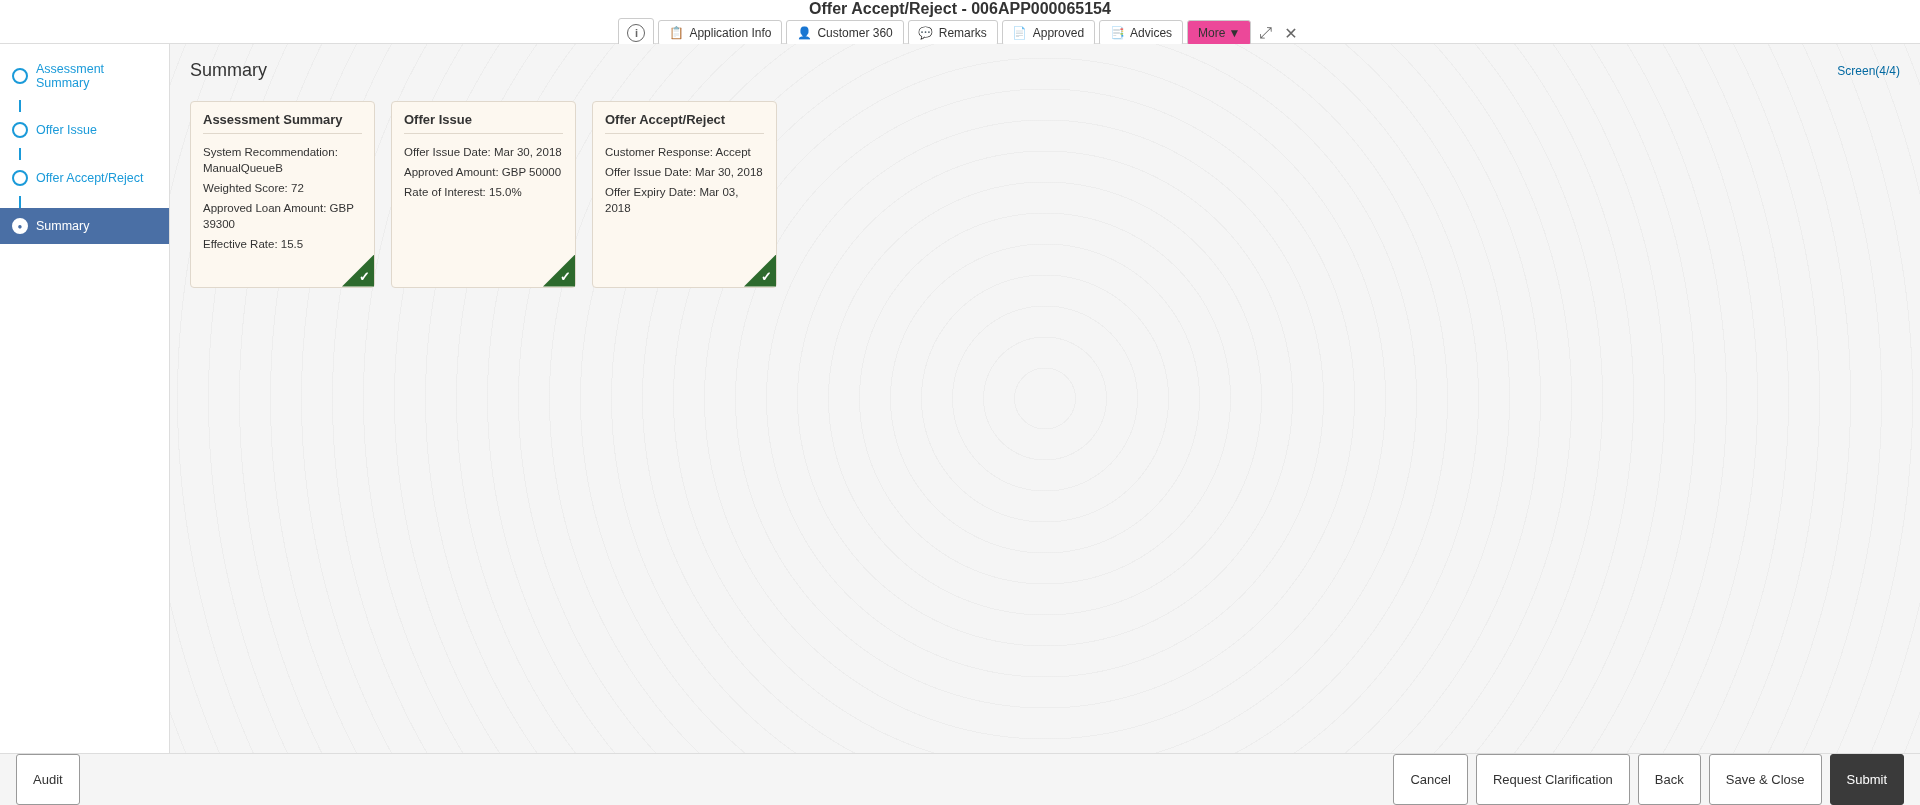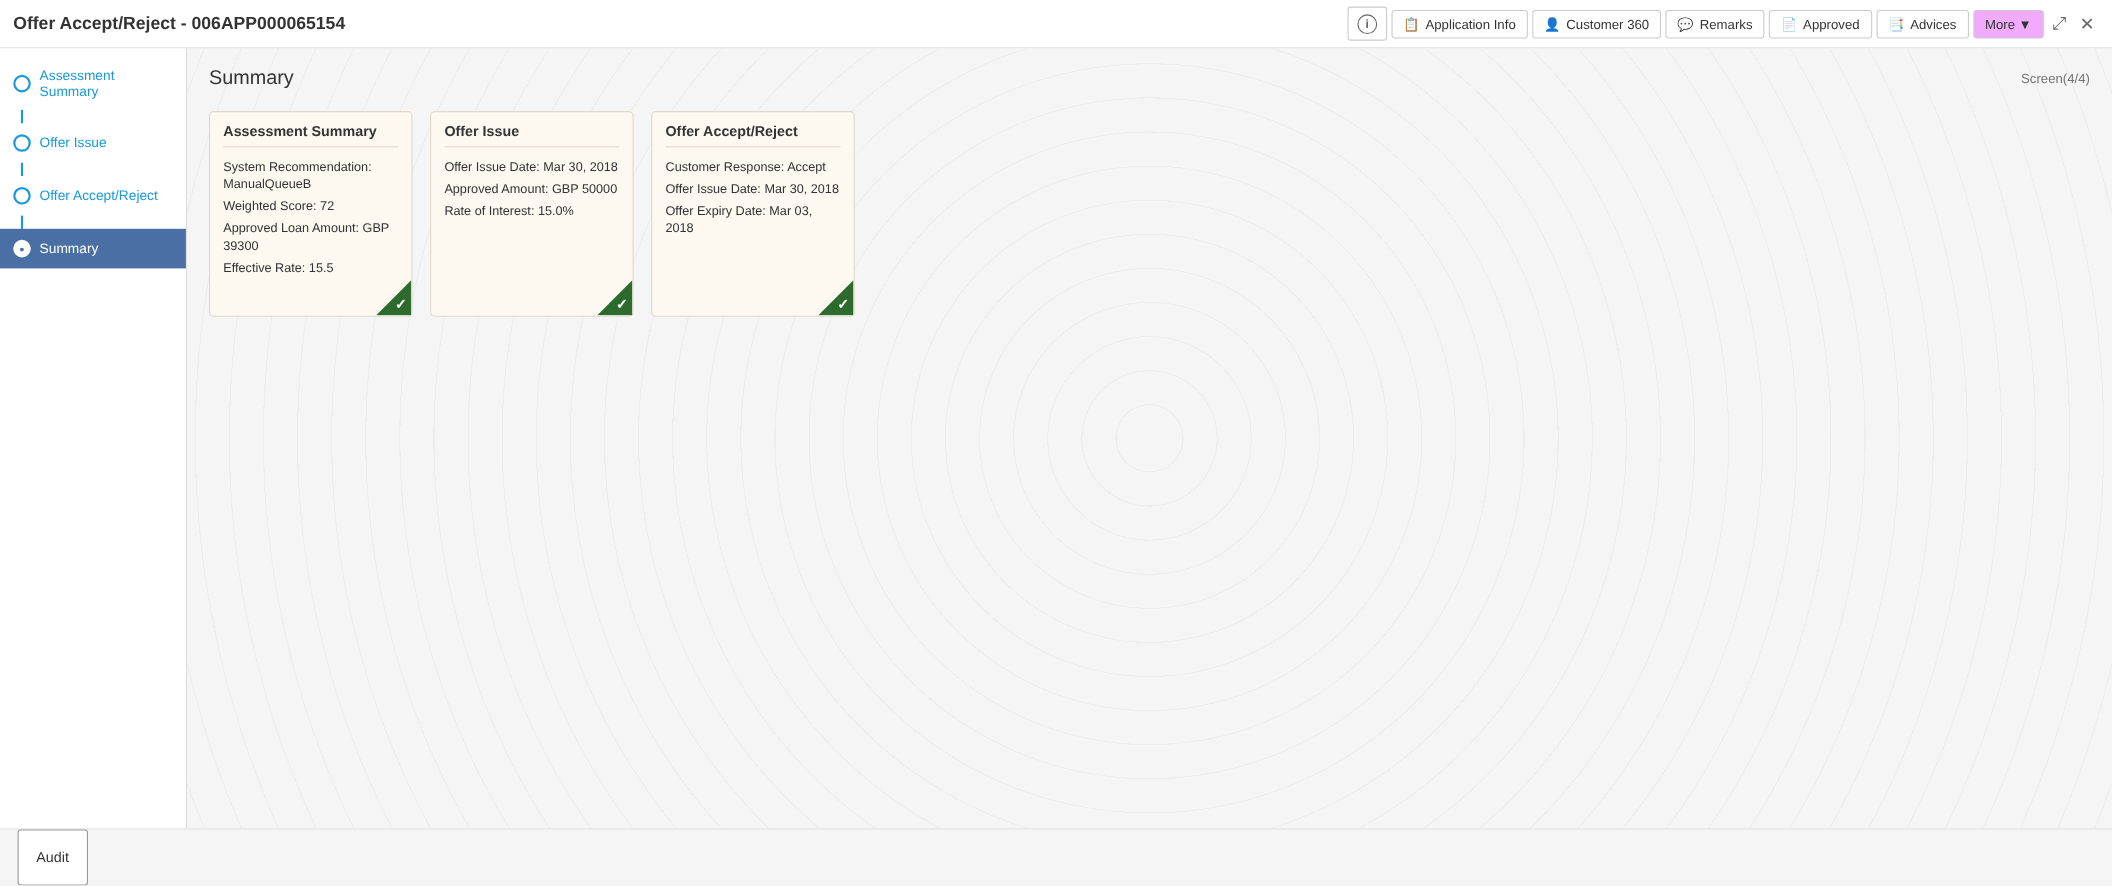--- a/index.html
+++ b/index.html
@@ -7,20 +7,21 @@
 
     
     .header {
       display: flex;
       align-items: center;
       background: #fff;
       border-bottom: 1px solid #ddd;
       padding: 0 12px;
       height: 44px;
       justify-content: space-between;
+      flex-direction: column;
     }
     .header-title {
       font-size: 16px;
       font-weight: bold;
       color: #333;
     }
     .header-actions {
       display: flex;
       align-items: center;
       gap: 4px;
@@ -42,21 +43,21 @@
       background: #fff;
       padding: 5px 8px;
       border-radius: 3px;
       cursor: pointer;
       font-size: 14px;
       color: #555;
     }
     .more-btn {
       display: flex; align-items: center; gap: 3px;
       border: 1px solid #ccc;
-      background: #f0abfc;
+      background: #ec4899;
       padding: 5px 10px;
       border-radius: 3px;
       cursor: pointer;
       font-size: 12px;
       color: #333;
     }
     .resize-btn, .close-btn {
       border: none; background: none; cursor: pointer; font-size: 16px; color: #666; padding: 4px;
     }
 
@@ -135,21 +136,21 @@
       position: relative;
       z-index: 1;
     }
     .content-title {
       font-size: 18px;
       font-weight: normal;
       color: #333;
     }
     .screen-info {
       font-size: 12px;
-      color: #737373;
+      color: #0369a1;
     }
 
     
     .cards-row {
       display: flex;
       gap: 16px;
       position: relative;
       z-index: 1;
     }
     .card {
@@ -317,13 +318,20 @@
       </div>
 
     </div>
   </div>
 </div>
 
 <div class="footer">
   <div class="footer-left">
     <button class="btn">Audit</button>
   </div>
+  <div class="footer-right">
+    <button class="btn">Cancel</button>
+    <button class="btn">Request Clarification</button>
+    <button class="btn">Back</button>
+    <button class="btn">Save &amp; Close</button>
+    <button class="btn btn-dark">Submit</button>
+  </div>
 </div>
 
 </body></html>

